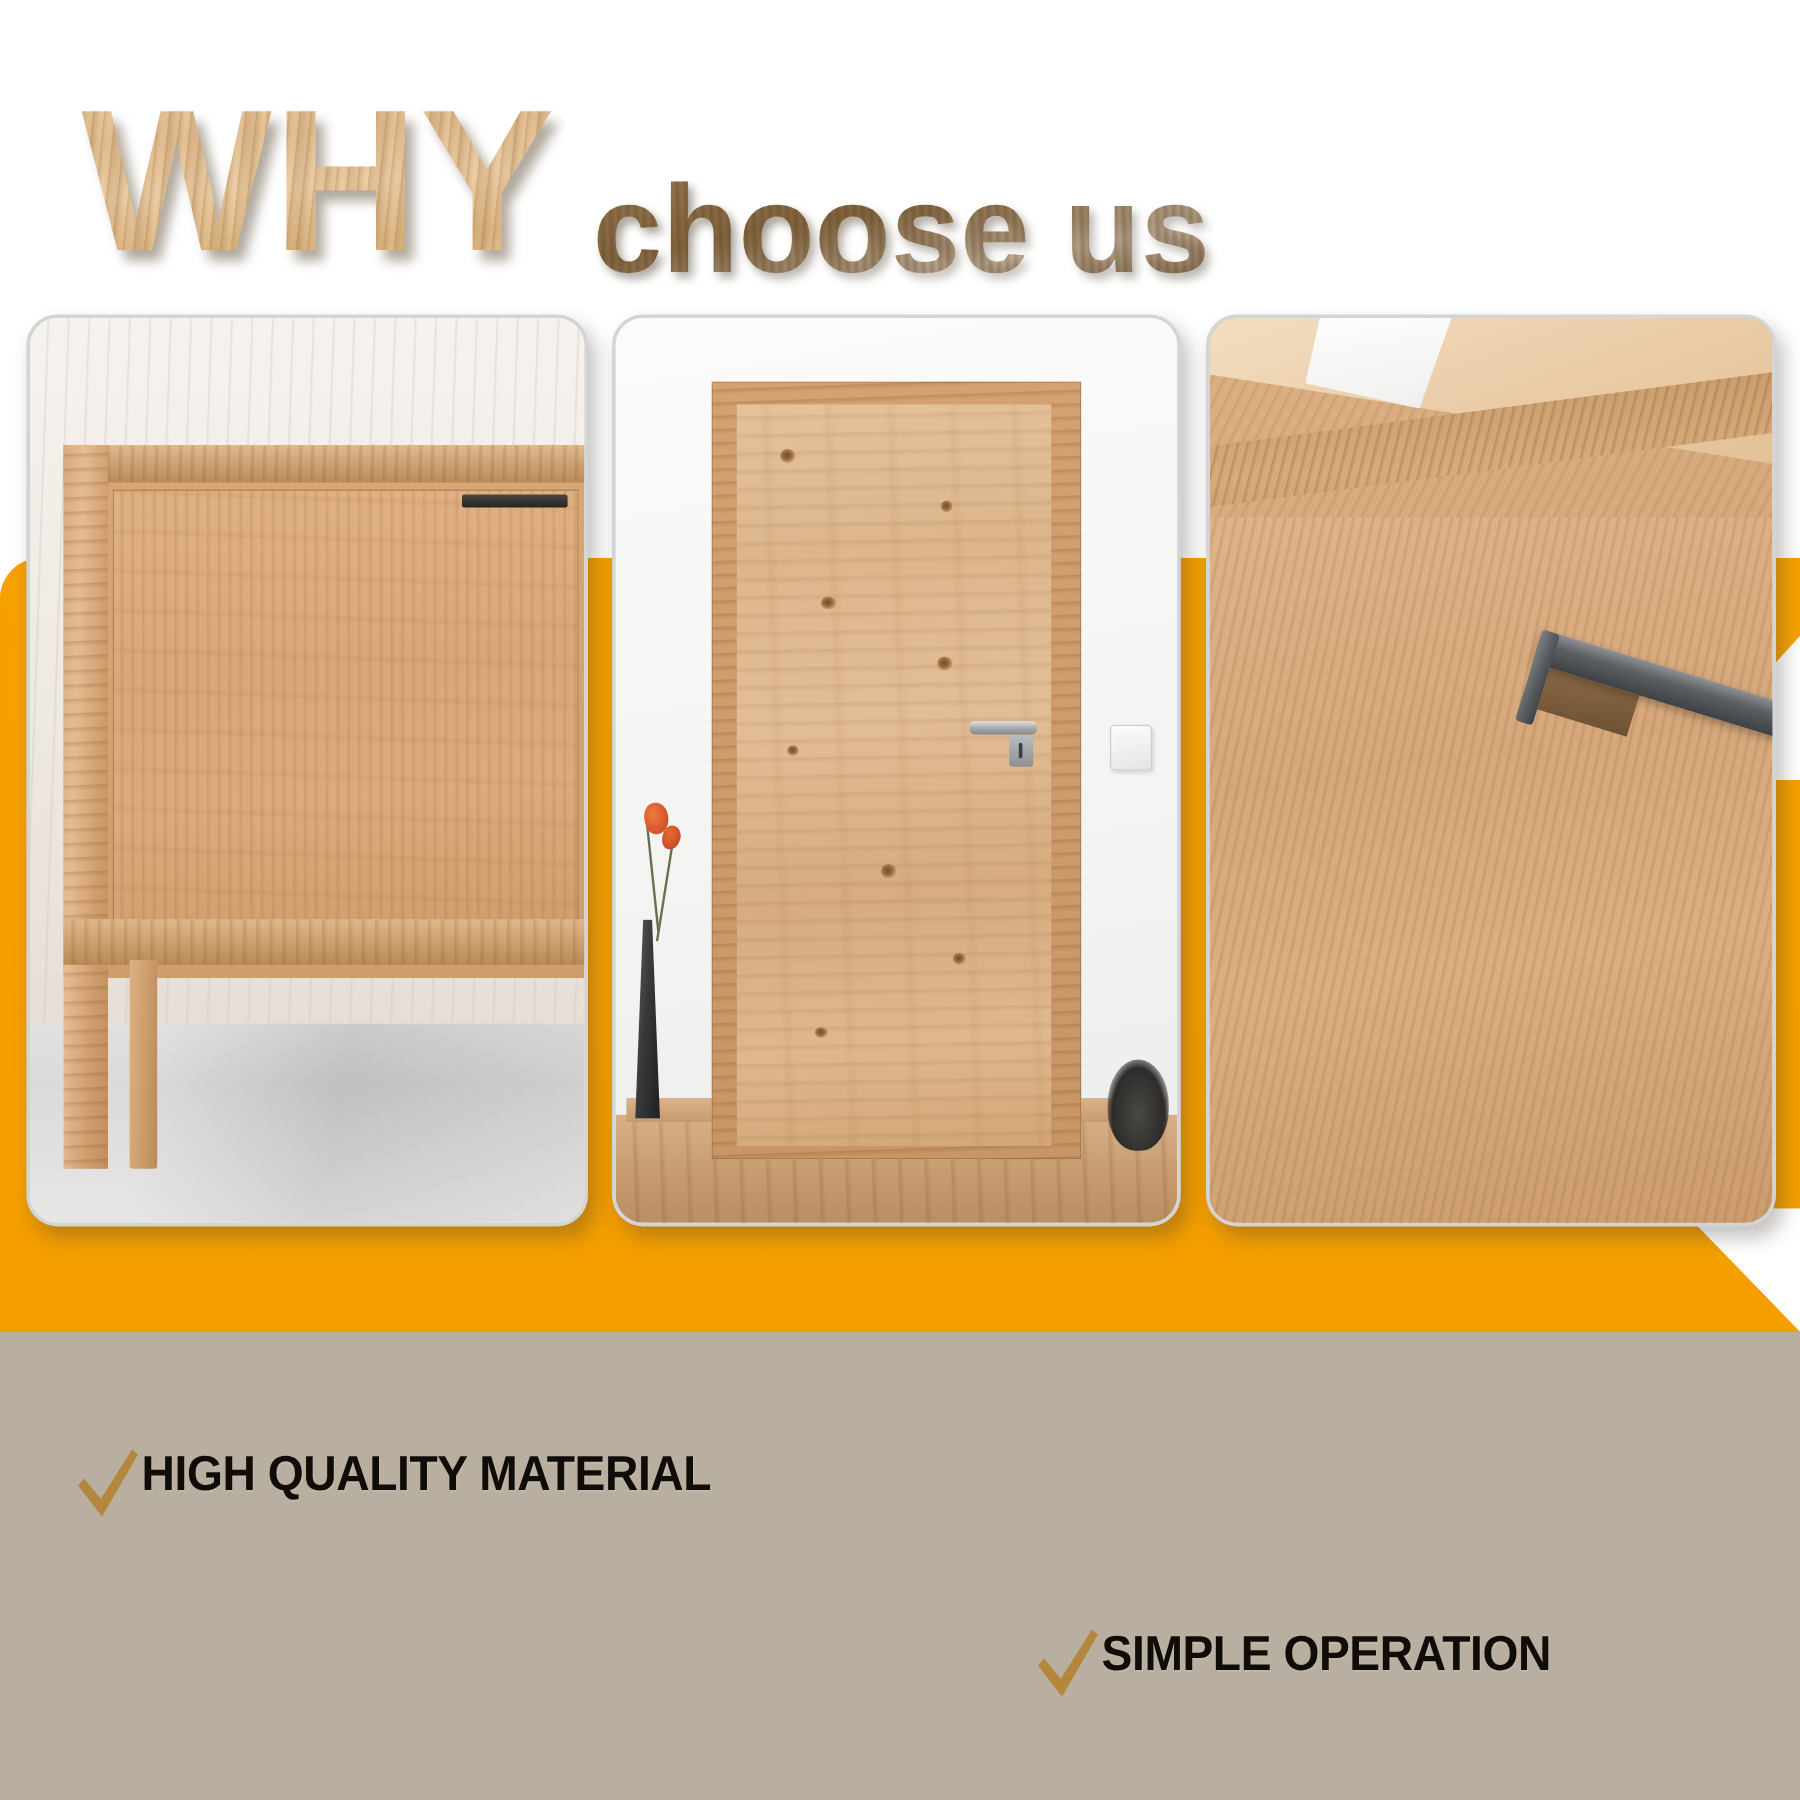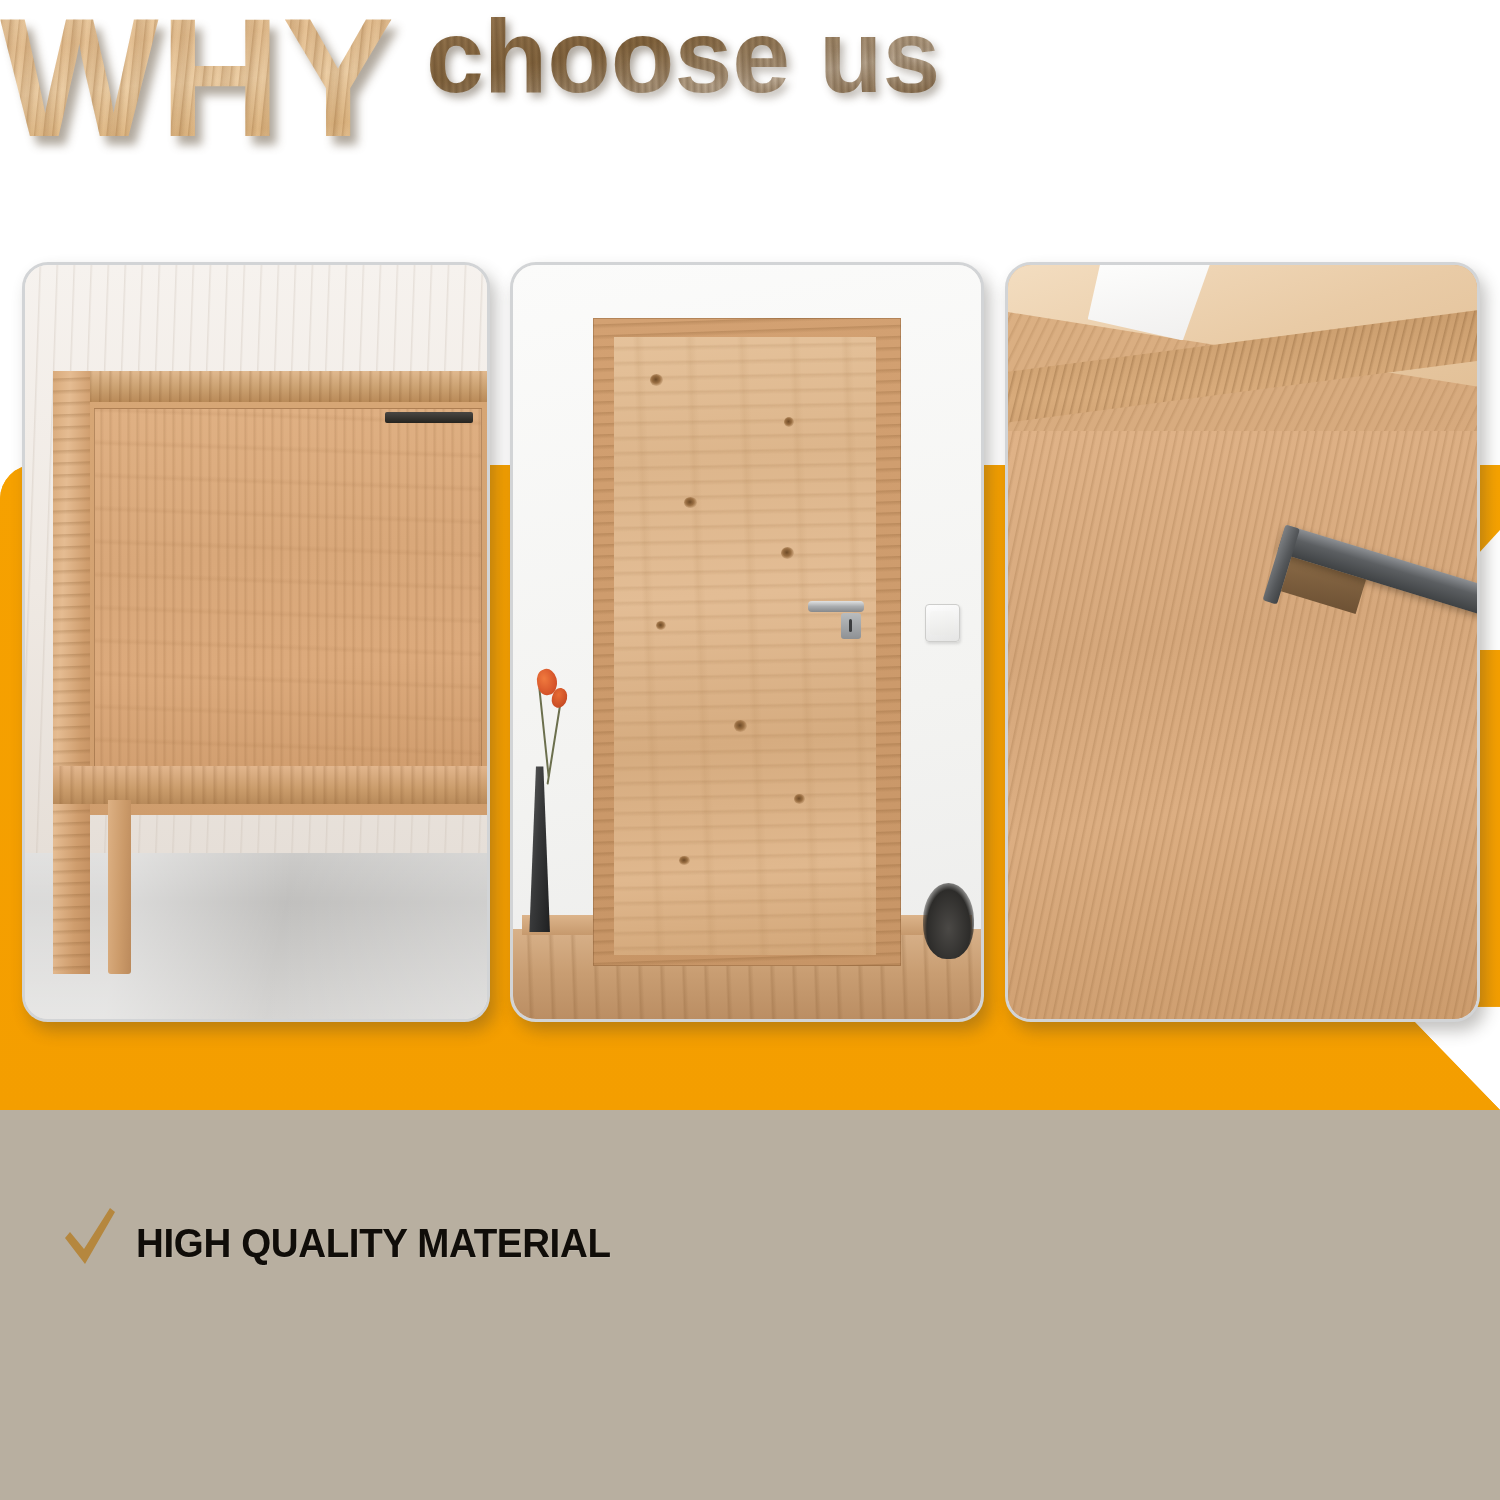--- a/index.html
+++ b/index.html
@@ -46,21 +46,22 @@
     background:#b8afa0;
     z-index:3;
   }
 
   
   .header {
     position:absolute;
     left:0; top:0; width:1500px; height:240px;
     z-index:5;
     display:flex;
-    align-items:flex-start;
+    align-items:flex-end;
+    padding-left:68px;
   }
   .why-word {
     font-size:168px;
     font-weight:bold;
     letter-spacing:1px;
     line-height:1;
     font-family:"Liberation Sans", sans-serif;
     color:#e2bd8c;
     background-image:
       repeating-linear-gradient(96deg,
@@ -228,22 +229,21 @@
     border-radius:3px; box-shadow:0 3px 7px rgba(40,30,15,0.35); }
   .p3-handle-leg { position:absolute; left:0; top:26%; width:7%; height:52%;
     background:linear-gradient(95deg,#7e8184 0%, #55585b 60%, #404345 100%); border-radius:3px; }
   .p3-handle-gap { position:absolute; left:7%; top:45%; width:36%; height:24%;
     background:linear-gradient(170deg,#8a6a46 0%, #6d5134 100%); }
 
   
   .feature {
     position:absolute;
     display:flex;
-    align-items:flex-end;
-    gap:18px;
+    align-items:flex-start;
     z-index:4;
   }
   .f-r1 { top:1205px; }
   .f-r2 { top:1355px; }
   .f-c1 { left:62px; }
   .f-c2 { left:862px; }
   .check {
     width:56px; height:62px;
     flex:0 0 auto;
     display:block;
@@ -341,14 +341,20 @@
 
   <div class="feature f-r1 f-c1">
     <svg class="check" viewBox="0 0 56 62">
       <path d="M3 33 L8 27 L22 44 L48 3 L53 7 L23 59 Z" fill="#b5873e"></path>
     </svg>
     <span class="feature-label">HIGH QUALITY MATERIAL</span>
   </div>
 
 
 
+  <div class="feature f-r2 f-c2">
+    <svg class="check" viewBox="0 0 56 62">
+      <path d="M3 33 L8 27 L22 44 L48 3 L53 7 L23 59 Z" fill="#b5873e"></path>
+    </svg>
+    <span class="feature-label">SIMPLE OPERATION</span>
+  </div>
 
 </div>
 
 </body></html>

